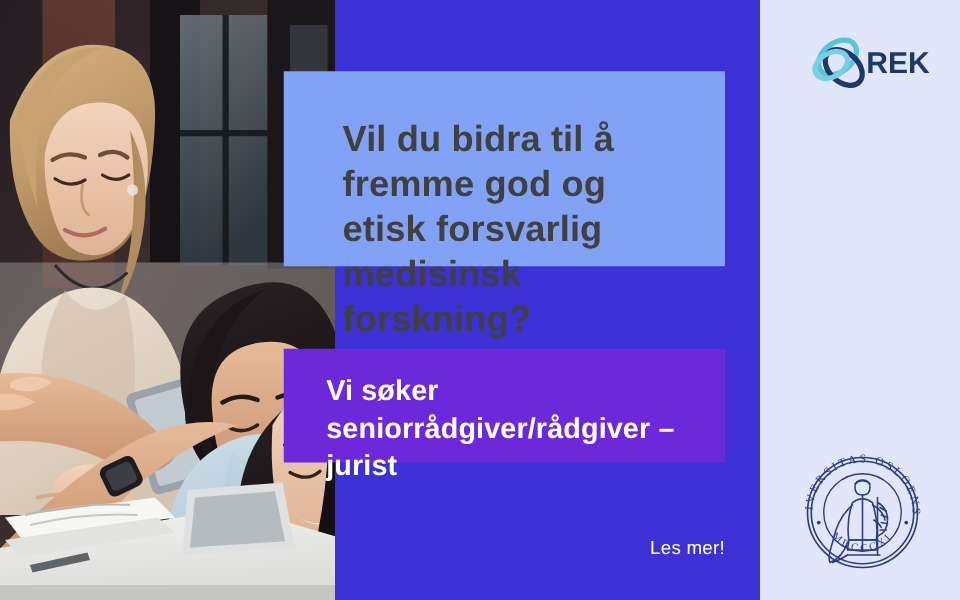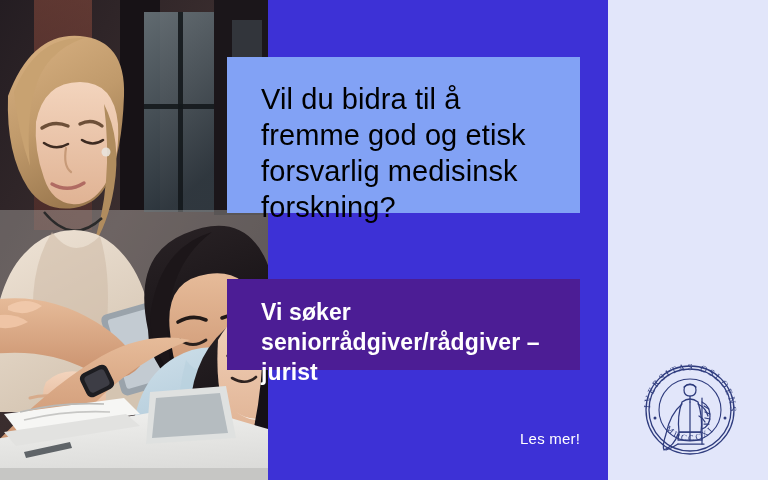--- a/index.html
+++ b/index.html
@@ -47,35 +47,35 @@
     position: absolute;
     left: 227px;
     top: 57px;
     width: 353px;
     height: 156px;
     background: #82A2F5;
     box-sizing: border-box;
     padding: 24px 30px 0 34px;
   }
   .headline-box .headline {
-    margin: 0;
-    color: #000000;
+    margin: 13px;
+    color: #404040;
     font-size: 29px;
     line-height: 36px;
-    font-weight: 400;
+    font-weight: 700;
     letter-spacing: 0.1px;
   }
 
   .job-box {
     position: absolute;
     left: 227px;
     top: 279px;
     width: 353px;
     height: 91px;
-    background: #4c1d95;
+    background: #6d28d9;
     box-sizing: border-box;
     padding: 18px 26px 0 34px;
   }
   .job-box .job-title {
     margin: 0;
     color: #ffffff;
     font-size: 23px;
     line-height: 30px;
     font-weight: bold;
     letter-spacing: 0.1px;
@@ -259,20 +259,30 @@
   <div class="headline-box">
     <p class="headline">Vil du bidra til å fremme god og etisk forsvarlig medisinsk forskning?</p>
   </div>
 
   <div class="job-box">
     <p class="job-title">Vi søker seniorrådgiver/rådgiver – jurist</p>
   </div>
 
   <div class="cta">Les mer!</div>
 
+  <div class="rek-logo">
+    <svg width="96" height="52" viewBox="0 0 96 52" xmlns="http://www.w3.org/2000/svg" role="img">
+      <g fill="none" stroke-width="4.2">
+        <ellipse cx="22" cy="22" rx="17" ry="11.5" stroke="#5BC2DC" transform="rotate(-38 22 22)"></ellipse>
+        <ellipse cx="27" cy="30" rx="17" ry="11.5" stroke="#1B3A6B" transform="rotate(42 27 30)"></ellipse>
+        <ellipse cx="17" cy="28" rx="14" ry="9.5" stroke="#79D0E2" transform="rotate(-30 17 28)"></ellipse>
+      </g>
+      <text x="45" y="34" font-family="'Liberation Sans', sans-serif" font-size="24" font-weight="bold" fill="#1B3A6B">REK</text>
+    </svg>
+  </div>
 
   <div class="uio-seal">
     <svg width="104" height="104" viewBox="0 0 104 104" xmlns="http://www.w3.org/2000/svg" role="img">
       <defs>
         <path id="ringTop" d="M 52 52 m -40 0 a 40 40 0 1 1 80 0" fill="none"></path>
         <path id="ringBot" d="M 52 52 m -31 0 a 31 31 0 1 0 62 0" fill="none"></path>
       </defs>
       <circle cx="52" cy="52" r="44" fill="none" stroke="#2F3C7E" stroke-width="1.3"></circle>
       <circle cx="52" cy="52" r="41" fill="none" stroke="#2F3C7E" stroke-width="1.3"></circle>
       <circle cx="52" cy="52" r="31" fill="none" stroke="#2F3C7E" stroke-width="1.1"></circle>

